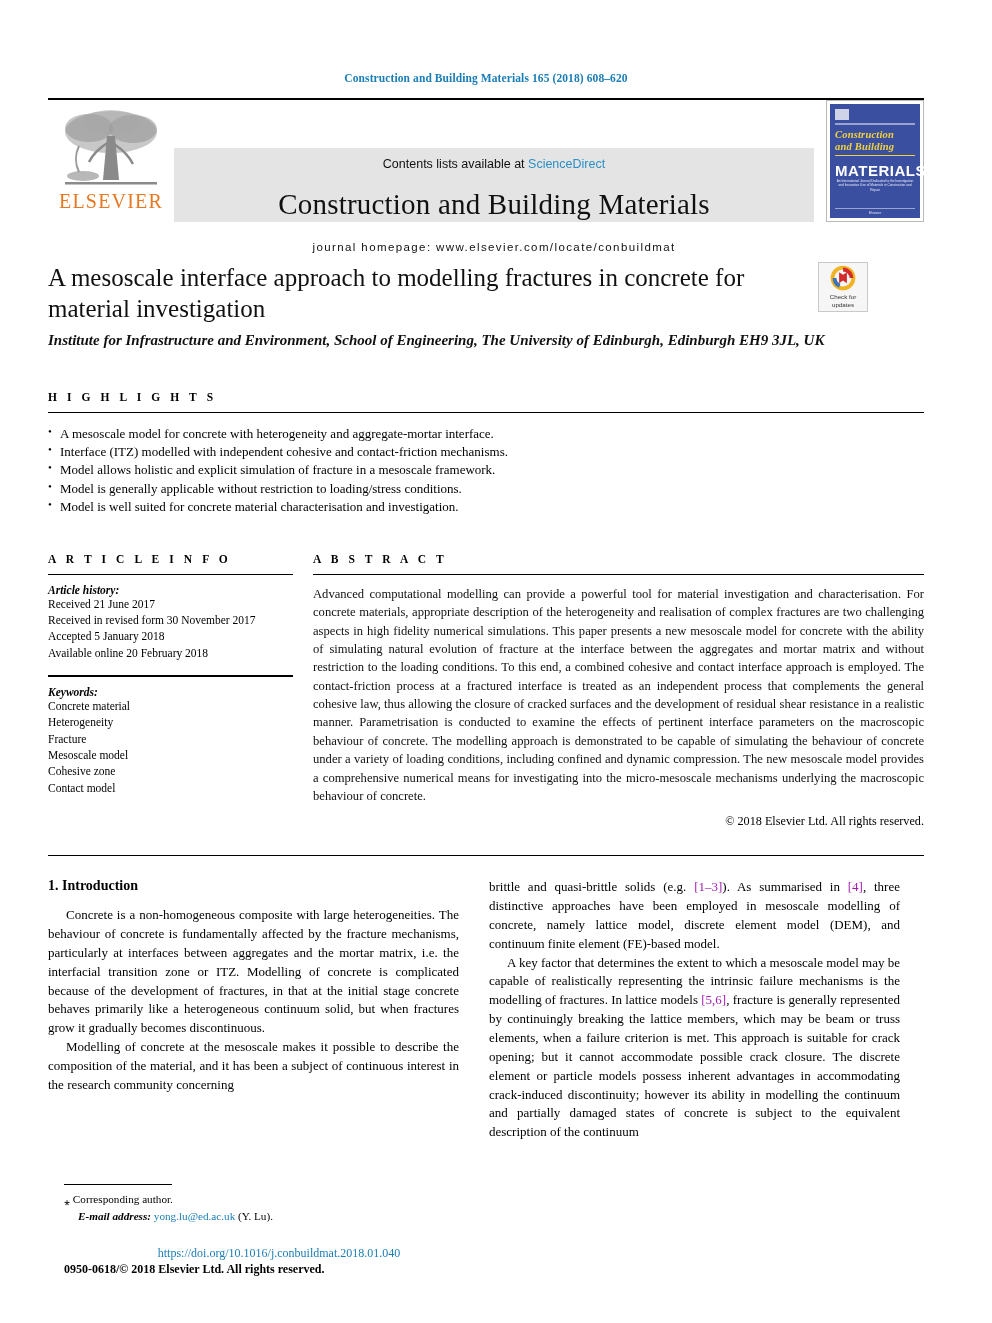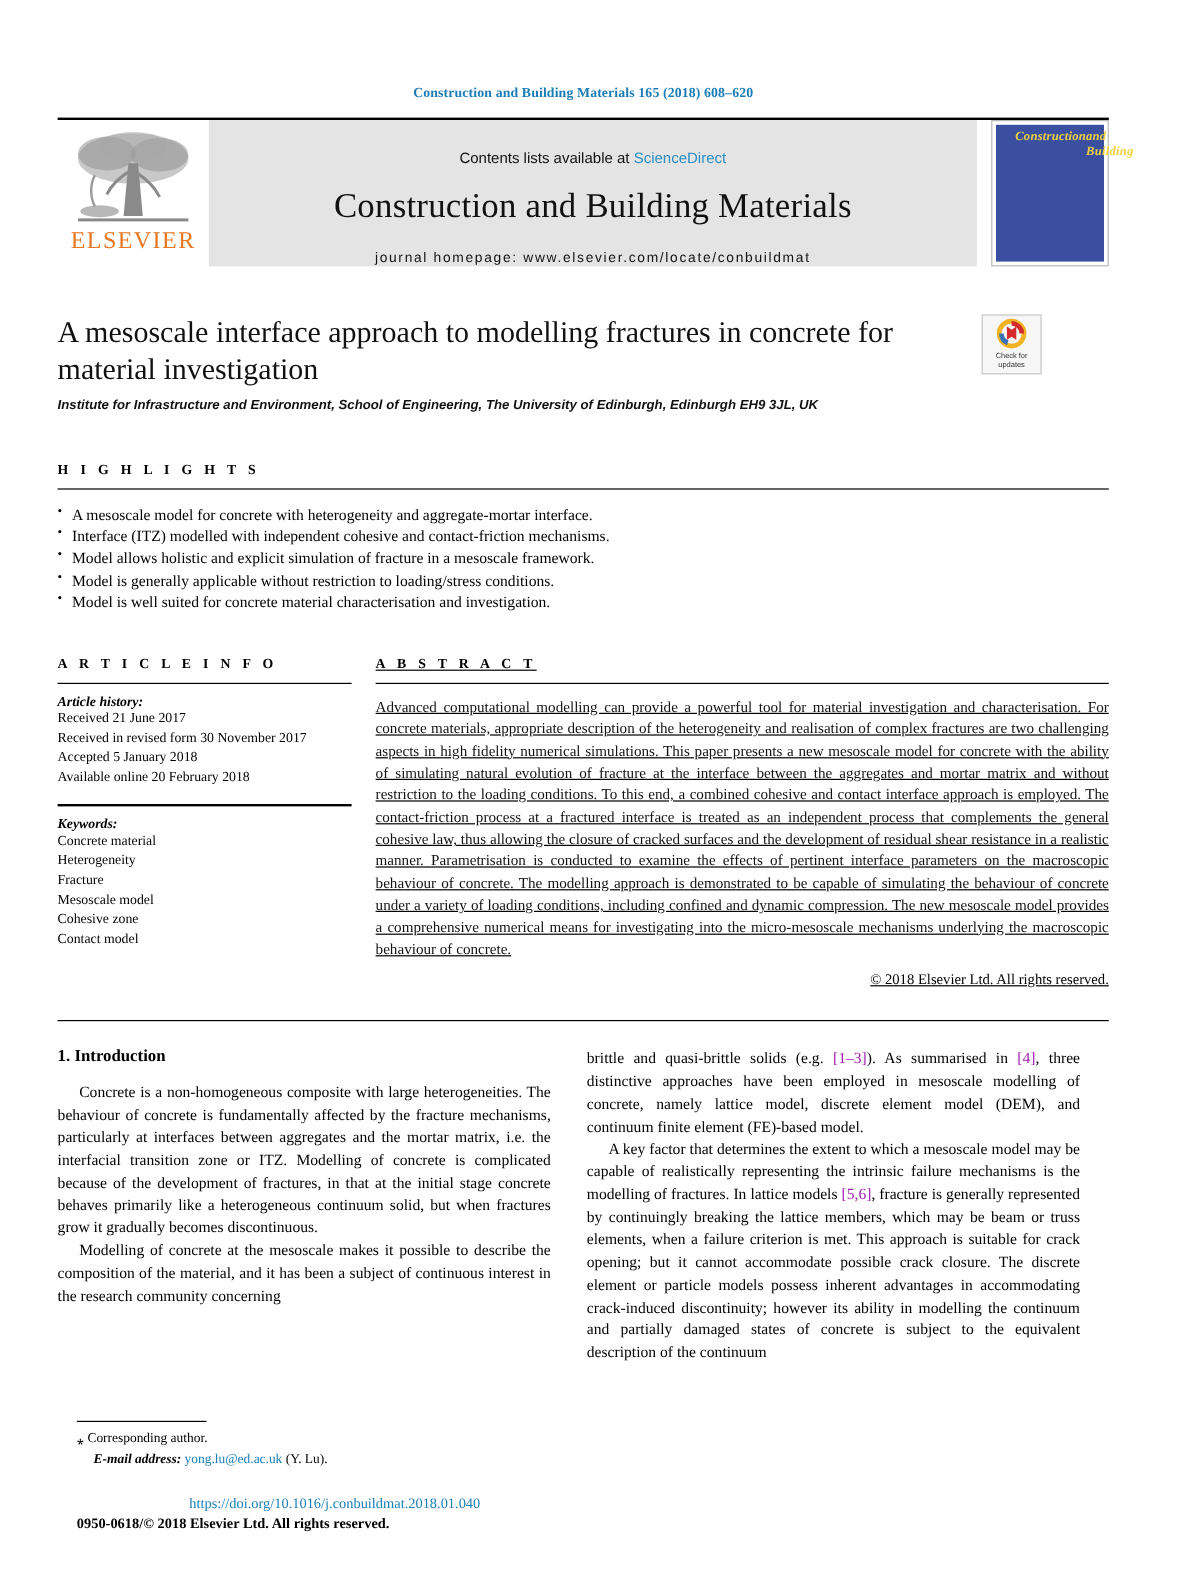--- a/index.html
+++ b/index.html
@@ -59,22 +59,23 @@
     line-height: 1;
     margin-top: 1px;
   }
   .journal-band {
     flex: 1 1 auto;
     background: #e4e4e4;
     display: flex;
     flex-direction: column;
     align-items: center;
     justify-content: flex-start;
-    padding: 25px 0 0 0;
+    padding: 9px 0 0 0;
     position: relative;
+    margin-top: 48px;
   }
   .contents-line {
     font-family: "Liberation Sans", sans-serif;
     font-size: 12.5px;
     color: #111;
   }
   .contents-line .sd { color: #2a8fc6; }
   .journal-title {
     font-family: "Liberation Serif", serif;
     font-size: 29px;
@@ -96,23 +97,23 @@
     border: 1px solid #b9b9b9;
     background: #fff;
     box-sizing: border-box;
     padding: 3px;
   }
   .cover-inner {
     background: #3b4fa0;
     height: 100%;
     width: 100%;
     box-sizing: border-box;
-    padding: 5px 5px 0 16px;
-    display: flex;
-    flex-direction: row;
+    padding: 5px 5px 0 5px;
+    display: flex;
+    flex-direction: column;
   }
   .cover-els {
     width: 14px; height: 11px;
     background: #cfd4e8;
     margin-bottom: 3px;
   }
   .cover-rule { height:2px; background:#9aa4d2; margin-bottom:4px; }
   .cover-l1, .cover-l2 {
     font-family: "Liberation Serif", serif;
     font-style: italic;
@@ -156,24 +157,24 @@
     margin: 0;
   }
   .authors {
     font-family: "Liberation Serif", serif;
     font-size: 17.5px;
     margin-top: 17px;
     color: #111;
   }
   .authors .star { color: #2a8fc6; }
   .affiliation {
-    font-family: Liberation Sans, sans-serif;
+    font-family: Liberation Serif, serif;
     font-style: italic;
     font-weight: bold;
-    font-size: 11px;
+    font-size: 15px;
     margin-top: 7px;
     color: #111;
   }
   .crossmark {
     position: absolute;
     right: 56px;
     top: 0;
     width: 48px;
     height: 48px;
     border: 1px solid #c9c9c9;
@@ -228,21 +229,21 @@
     font-size: 11px;
   }
 
   
   .info-abstract {
     margin: 36px 48px 0 48px;
     display: flex;
     gap: 20px;
   }
   .col-info { flex: 0 0 245px; }
-  .col-abs  { flex: 1 1 auto; text-decoration: underline; }
+  .col-abs  { flex: 1 1 auto; }
 
   .col-info .ai-rule { border-top:1px solid #000; margin-top: 9px; }
   .col-abs  .ab-rule { border-top:1px solid #000; margin-top: 9px; }
 
   .hist-title, .kw-title {
     font-family: "Liberation Serif", serif;
     font-style: italic;
     font-weight: bold;
     font-size: 11.5px;
     margin-top: 9px;

